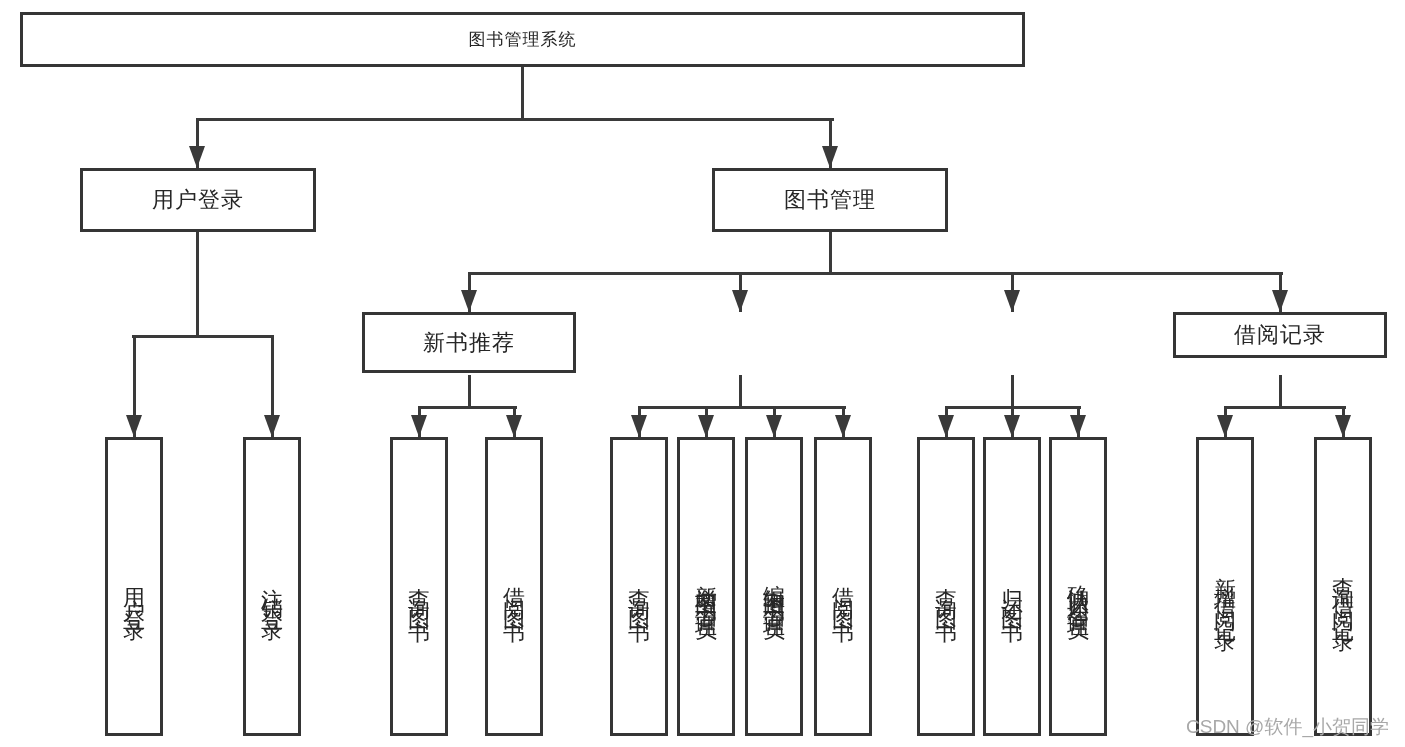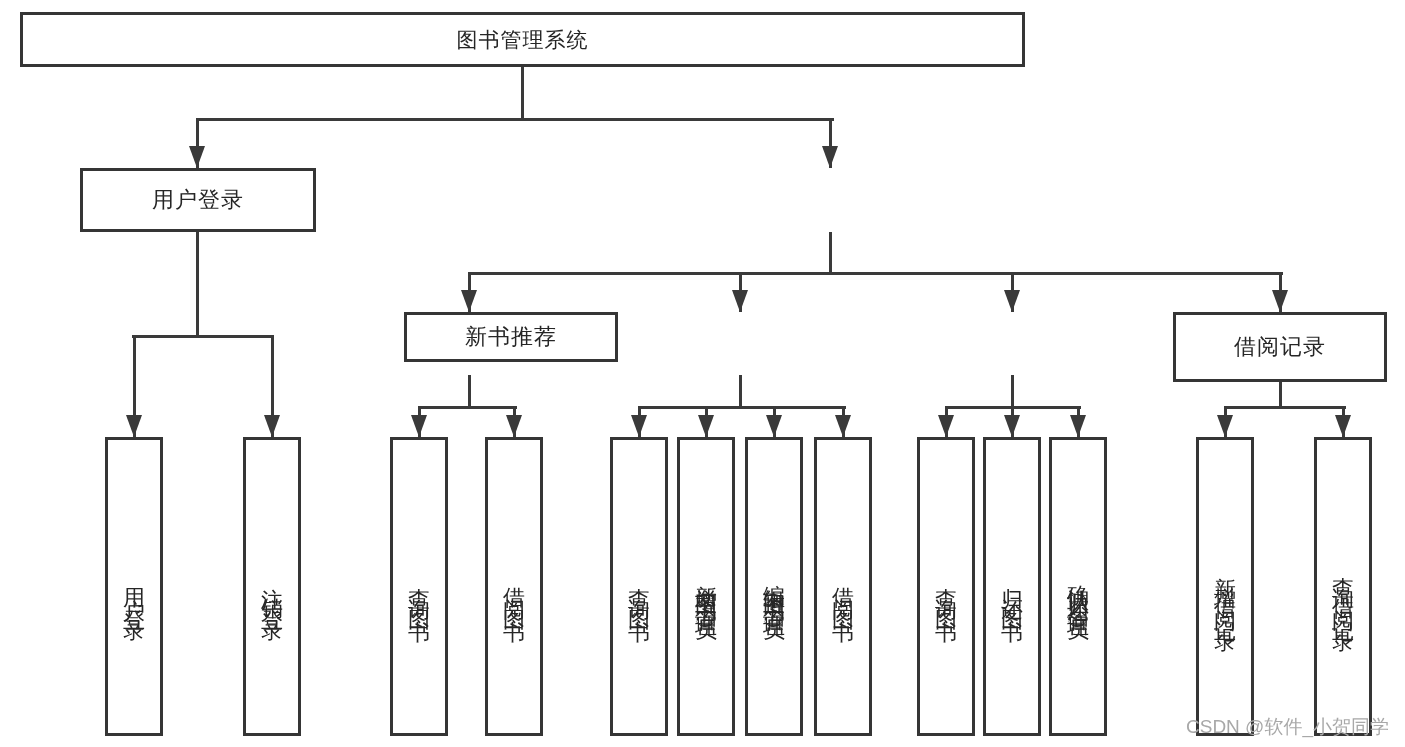--- a/index.html
+++ b/index.html
@@ -5,21 +5,21 @@
   html,body{margin:0;padding:0;background:#ffffff;}
   .canvas{
     position:relative;width:1405px;height:747px;background:#ffffff;overflow:hidden;
     font-family:"Liberation Sans","DejaVu Sans",sans-serif;
   }
   .box{
     position:absolute;box-sizing:border-box;background:#ffffff;
     border:3px solid #353535;display:flex;align-items:center;justify-content:center;
   }
   .box .lbl{font-size:22px;color:#262626;letter-spacing:1px;white-space:nowrap;}
-  .box.root .lbl{font-size:21px;}
+  .box.root .lbl{font-size:17px;}
   .box.v .lbl{
     writing-mode:vertical-rl;text-orientation:mixed;line-height:1;
     font-size:22px;letter-spacing:11px;margin-bottom:-11px;white-space:nowrap;
   }
   .box.v.tight .lbl{letter-spacing:5px;margin-bottom:-5px;}
   .ln{position:absolute;background:#3a3a3a;}
   .ar{
     position:absolute;width:0;height:0;
     border-left:8px solid transparent;border-right:8px solid transparent;
     border-top:22px solid #3a3a3a;
@@ -90,25 +90,28 @@
   <div class="ar" style="left:1217px;top:415px;"></div>
   <div class="ar" style="left:1335px;top:415px;"></div>
 
   <div class="box root" style="left:20px;top:12px;width:1005px;height:55px;">
     <span class="lbl">图书管理系统</span>
   </div>
 
   <div class="box" style="left:80px;top:168px;width:236px;height:64px;">
     <span class="lbl">用户登录</span>
   </div>
+  <div class="box" style="left:712px;top:168px;width:236px;height:64px;">
+    <span class="lbl">图书管理</span>
+  </div>
 
-  <div class="box" style="left:362px;top:312px;width:214px;height:50px;margin-left:42px;">
+  <div class="box" style="left:362px;top:312px;width:214px;height:61px;">
     <span class="lbl">新书推荐</span>
   </div>
-  <div class="box" style="left:1173px;top:312px;width:214px;height:70px;">
+  <div class="box" style="left:1173px;top:312px;width:214px;height:46px;">
     <span class="lbl">借阅记录</span>
   </div>
 
   <div class="box v" style="left:105px;top:437px;width:58px;height:299px;">
     <span class="lbl">用户登录</span>
   </div>
   <div class="box v" style="left:243px;top:437px;width:58px;height:299px;">
     <span class="lbl">注销登录</span>
   </div>
 

